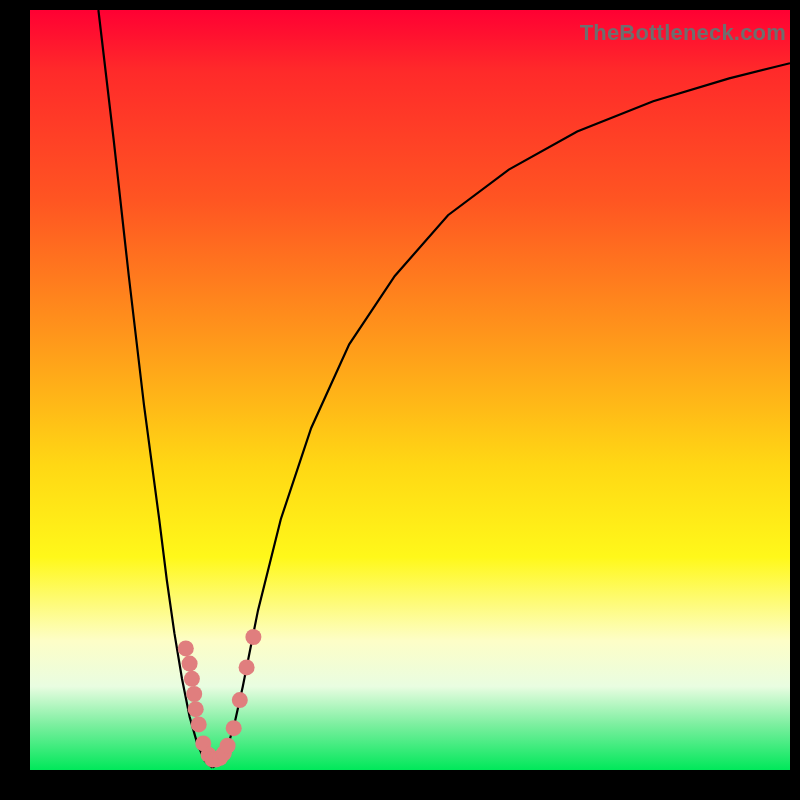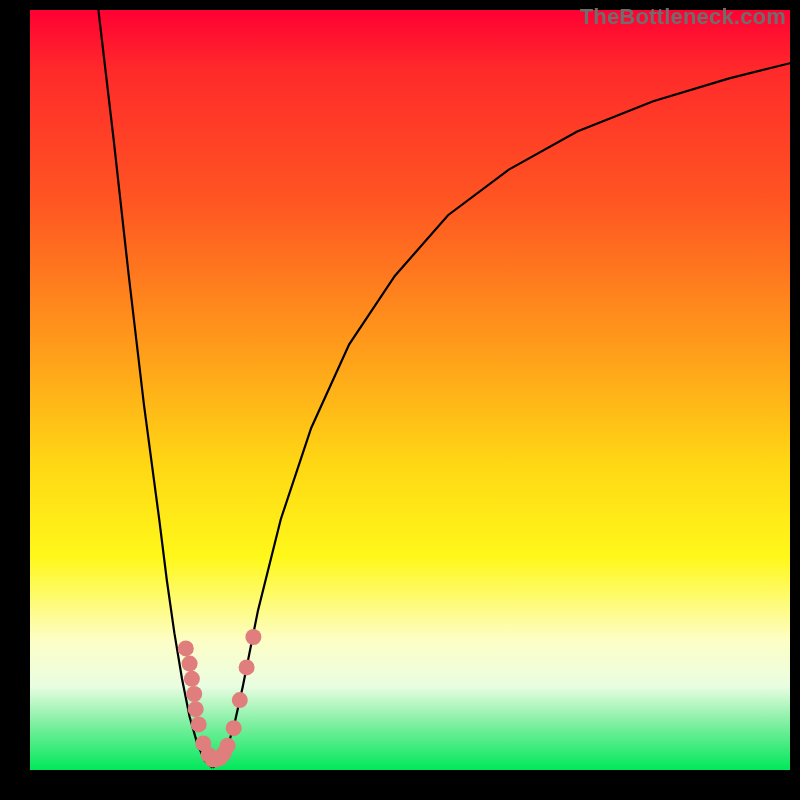--- a/index.html
+++ b/index.html
@@ -35,21 +35,21 @@
       #ffd814 60%,
       #fff81a 72%,
       #fdfec7 83%,
       #e9fde1 89%,
       #7defa0 94%,
       #00e85a 100%
     );
   }
   .watermark {
     position: absolute;
-    top: 4px;
+    top: 20px;
     right: 14px;
     color: #6e6e6e;
     font-size: 22px;
     font-weight: 600;
     letter-spacing: 0.2px;
     user-select: none;
   }
   svg.curve {
     position: absolute;
     left: 0;

